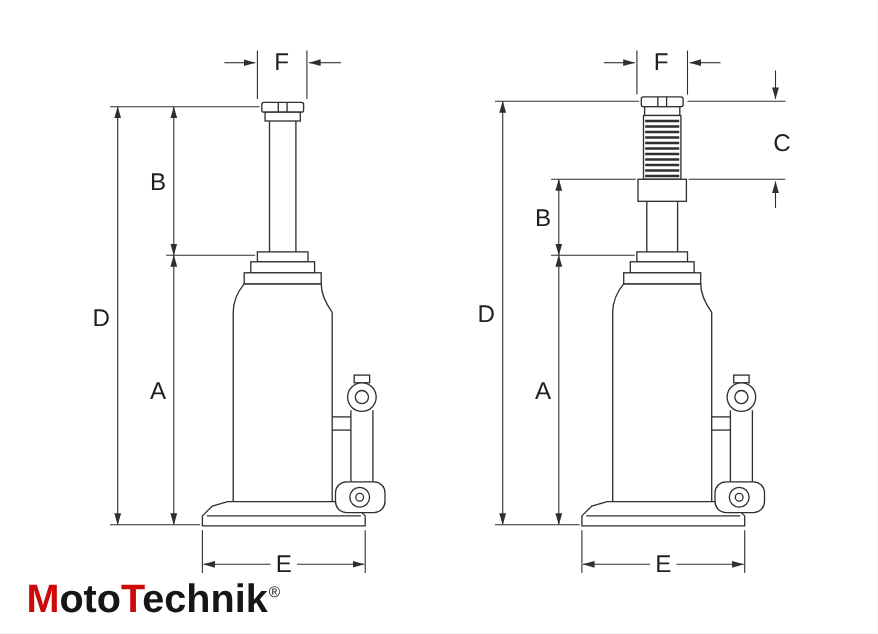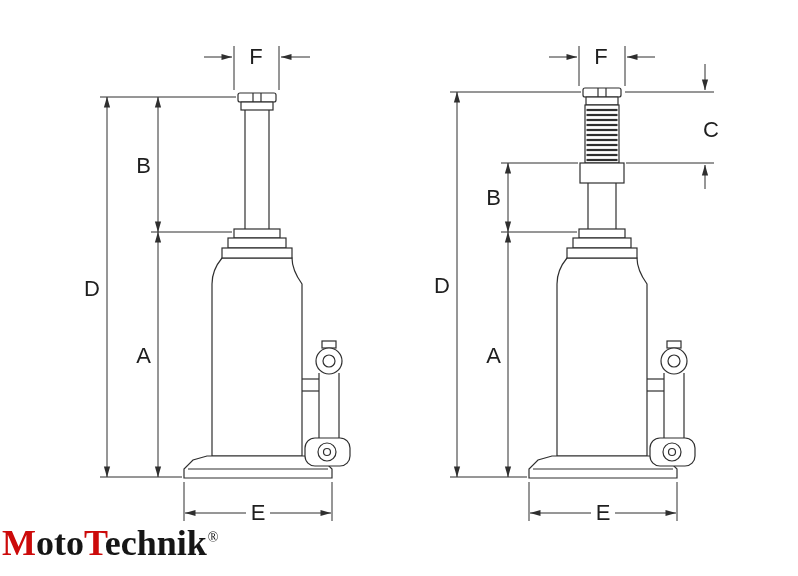--- a/index.html
+++ b/index.html
@@ -11,23 +11,23 @@
     font-family:"Liberation Sans",sans-serif;
   }
   svg{display:block;}
   .dim{
     font-family:"Liberation Sans",sans-serif;
     font-size:22px;
     fill:#1f1f1f;
   }
   .logo{
     position:absolute;
-    left:2px;
+    left:24px;
     top:524px;
-    font-family:Liberation Serif, serif;
+    font-family:Liberation Sans, sans-serif;
     font-size:36px;
     font-weight:700;
     white-space:nowrap;
     line-height:1.1;
   }
   .logo .red{color:#cc0a0a;}
   .logo .blk{color:#161616;}
   .logo .reg{
     font-size:14px;
     font-weight:400;

